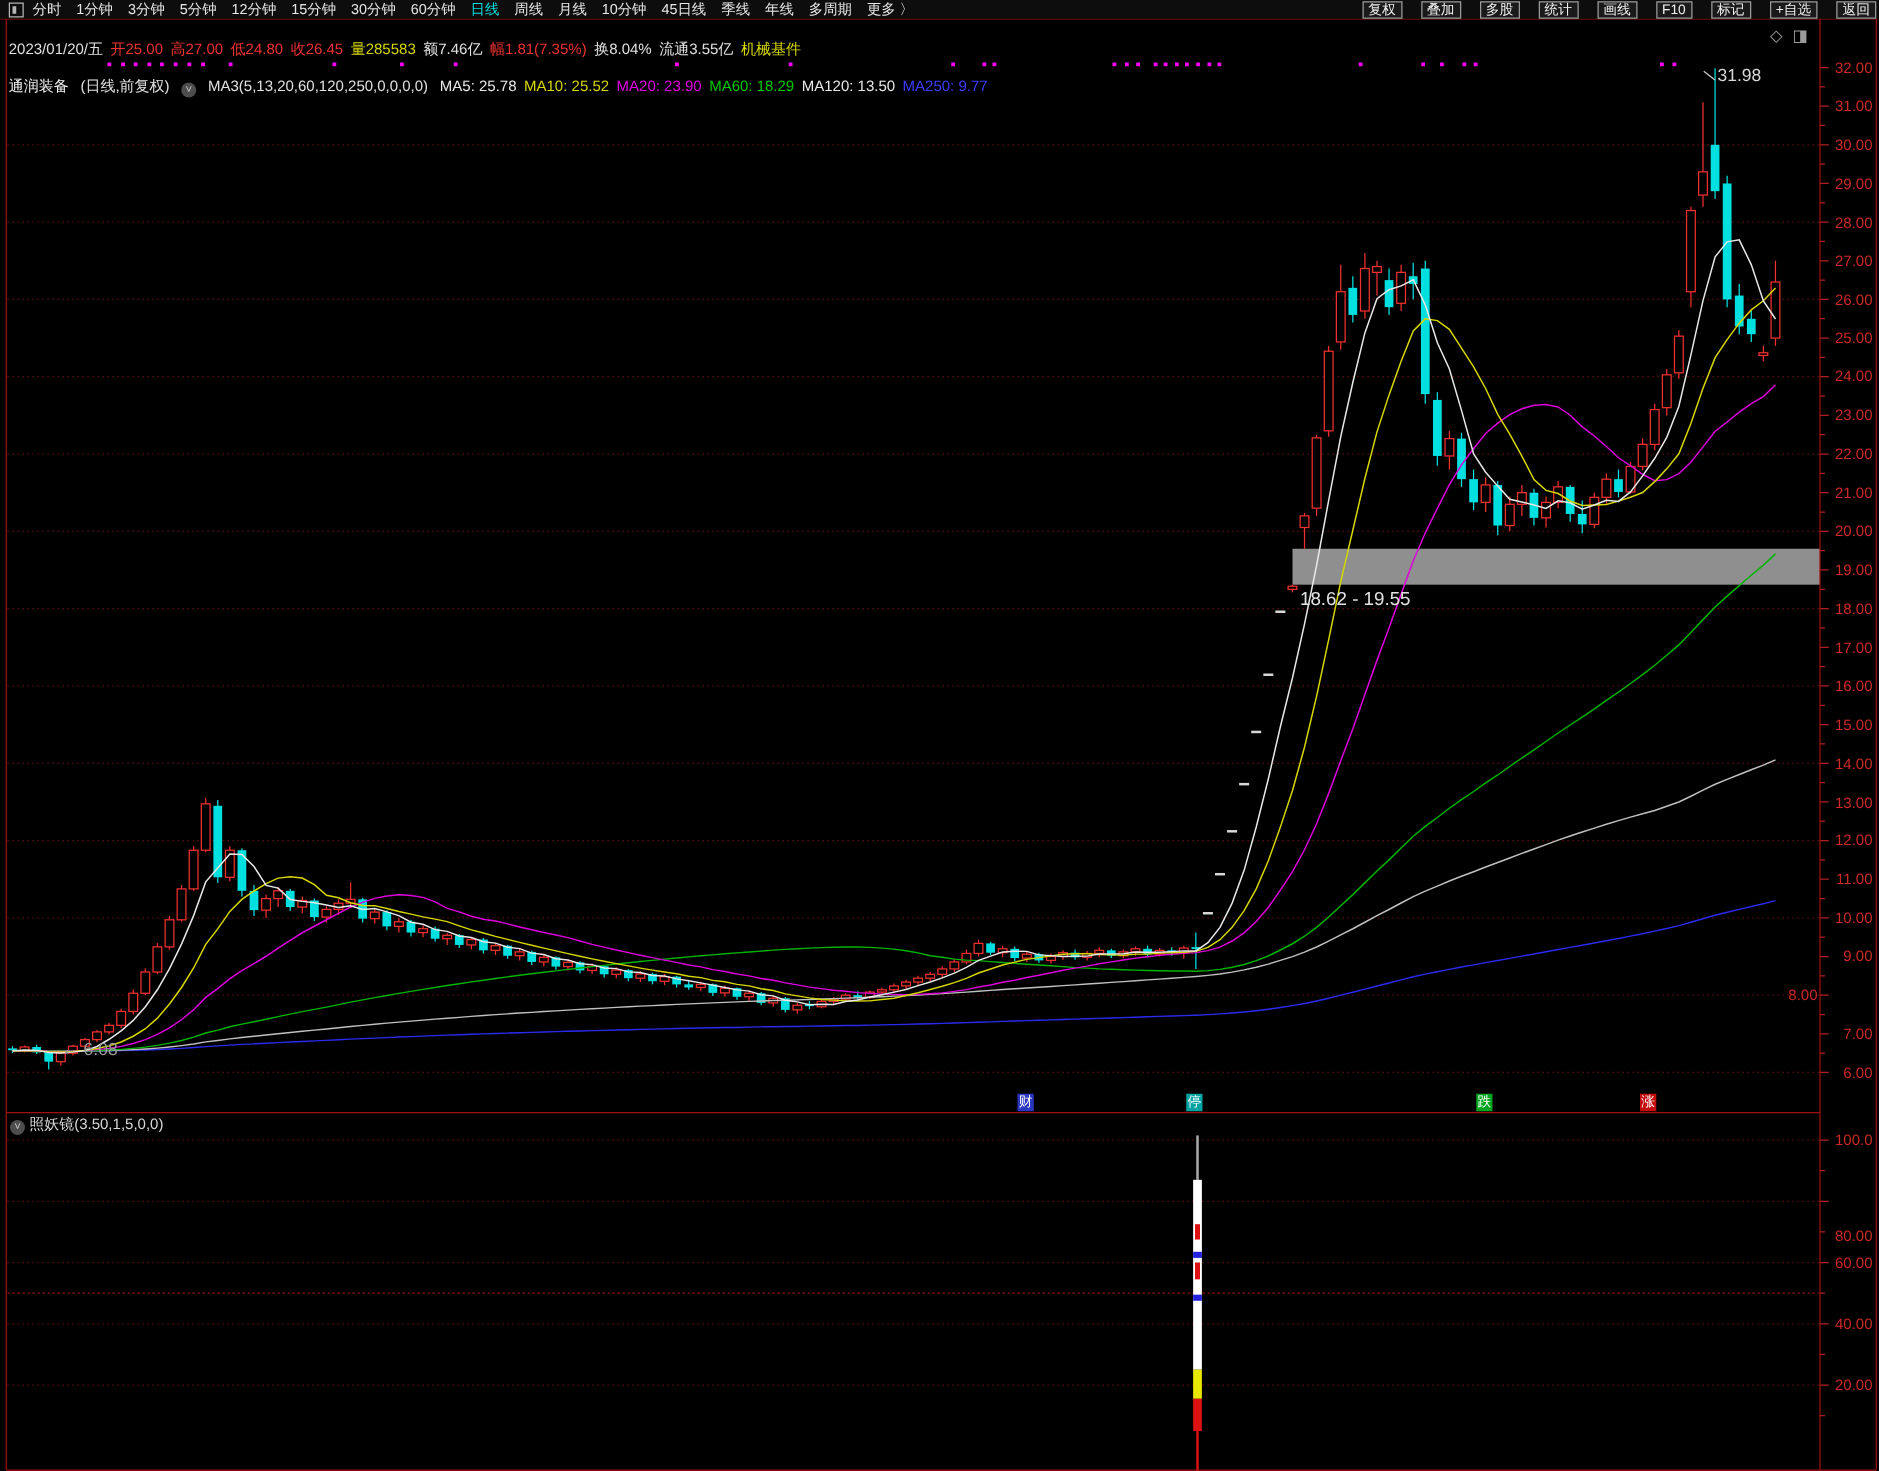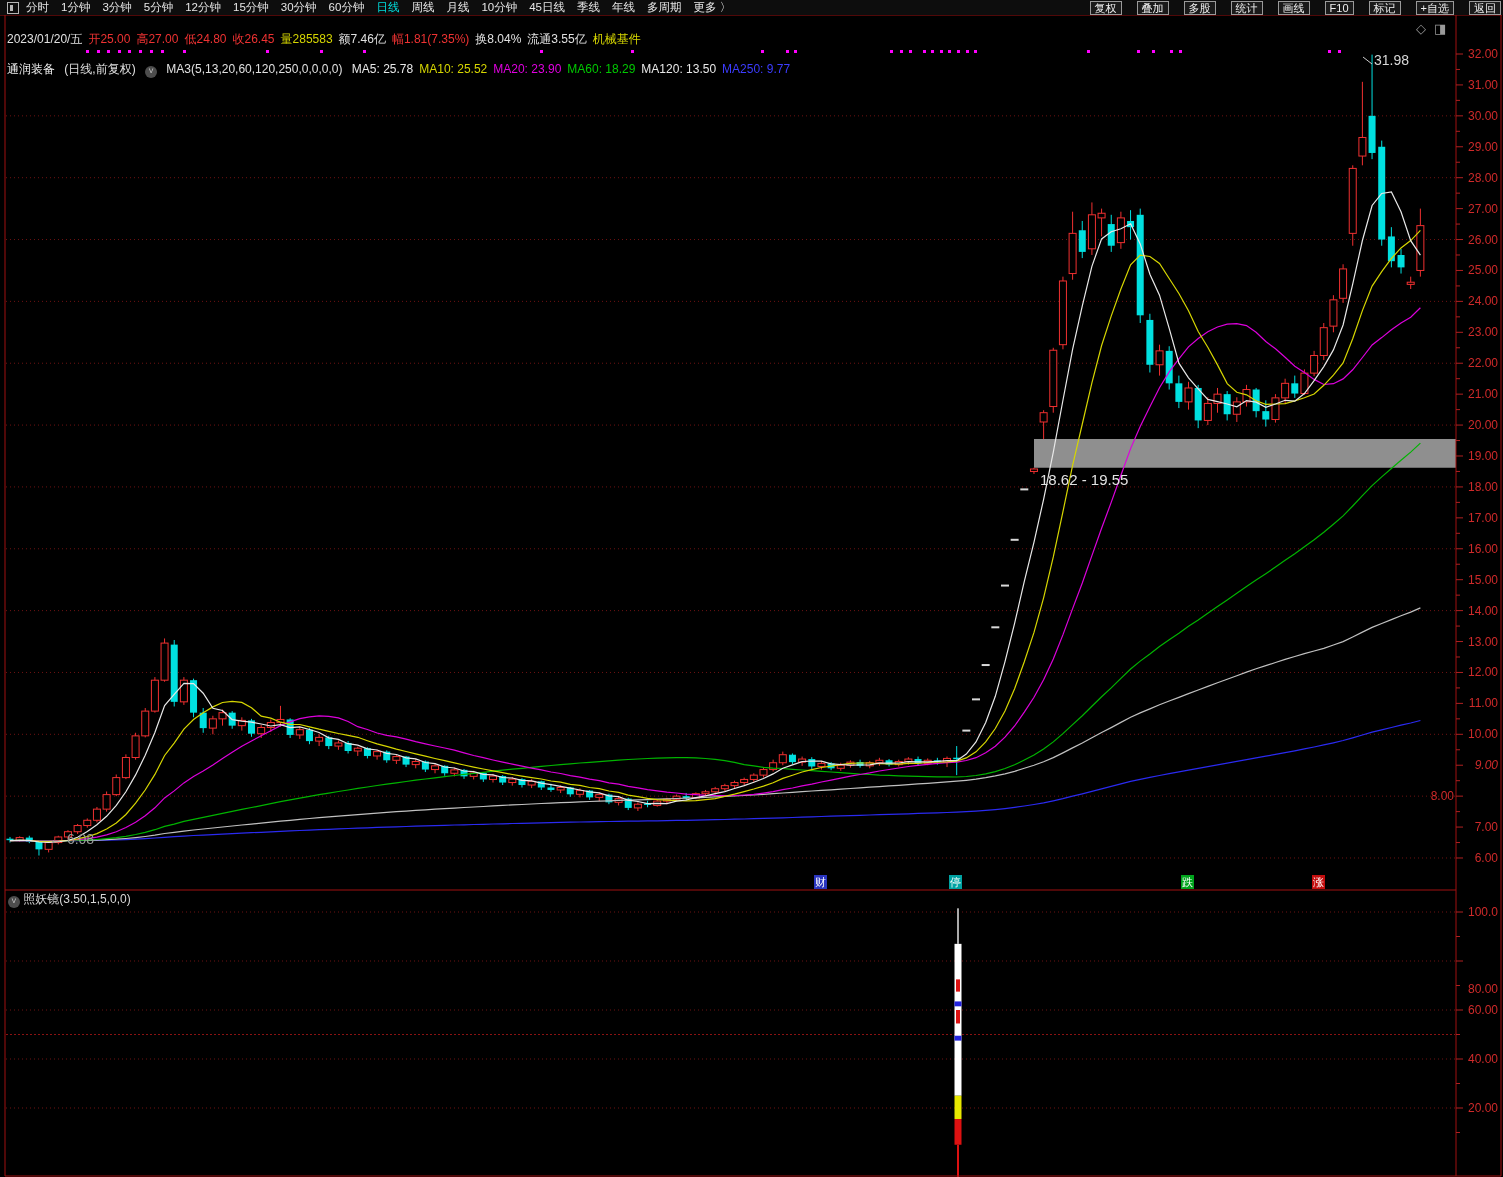--- a/index.html
+++ b/index.html
@@ -500,21 +500,21 @@
     <div class="pl" style="left: 1456px; top: 448.999px;">19.00</div>
     <div class="pl" style="left: 1456px; top: 479.922px;">18.00</div>
     <div class="pl" style="left: 1456px; top: 510.845px;">17.00</div>
     <div class="pl" style="left: 1456px; top: 541.768px;">16.00</div>
     <div class="pl" style="left: 1456px; top: 572.691px;">15.00</div>
     <div class="pl" style="left: 1456px; top: 603.614px;">14.00</div>
     <div class="pl" style="left: 1456px; top: 634.537px;">13.00</div>
     <div class="pl" style="left: 1456px; top: 665.46px;">12.00</div>
     <div class="pl" style="left: 1456px; top: 696.383px;">11.00</div>
     <div class="pl" style="left: 1456px; top: 727.306px;">10.00</div>
-    <div class="pl" style="left: 1456px; top: 758.229px; font-style: italic;">9.00</div>
+    <div class="pl" style="left: 1456px; top: 758.229px;">9.00</div>
     <div class="pl" style="left: 1412px; top: 789.152px;">8.00</div>
     <div class="pl" style="left: 1456px; top: 820.075px;">7.00</div>
     <div class="pl" style="left: 1456px; top: 850.998px;">6.00</div>
   </div>
 <div id="axsub">
     <div class="pl" style="left: 1456px; top: 905px;">100.0</div>
     <div class="pl" style="left: 1456px; top: 954px; margin-top: 28px;">80.00</div>
     <div class="pl" style="left: 1456px; top: 1003px;">60.00</div>
     <div class="pl" style="left: 1456px; top: 1052px;">40.00</div>
     <div class="pl" style="left: 1456px; top: 1101px;">20.00</div>

